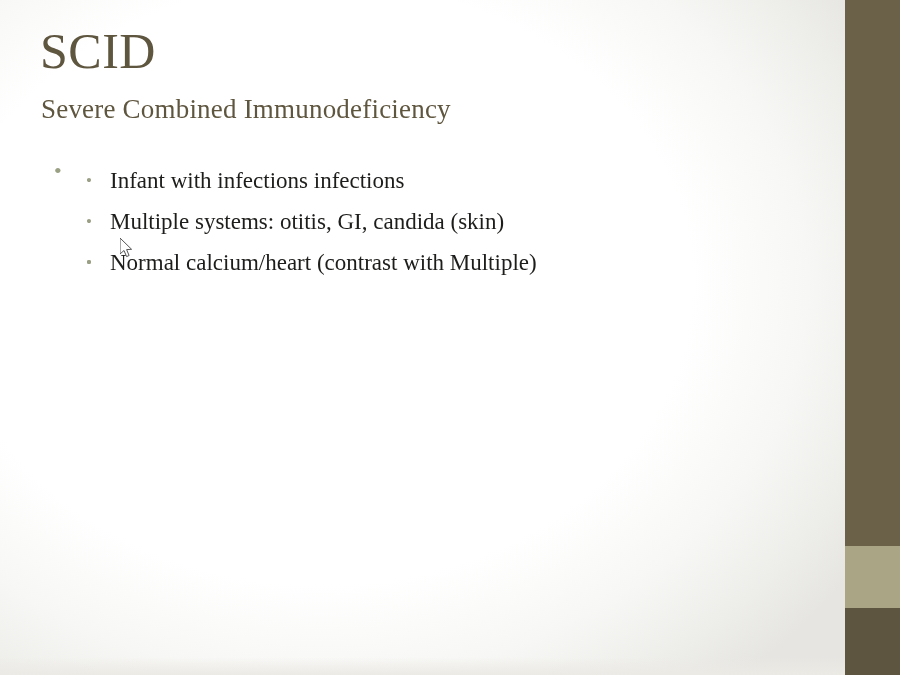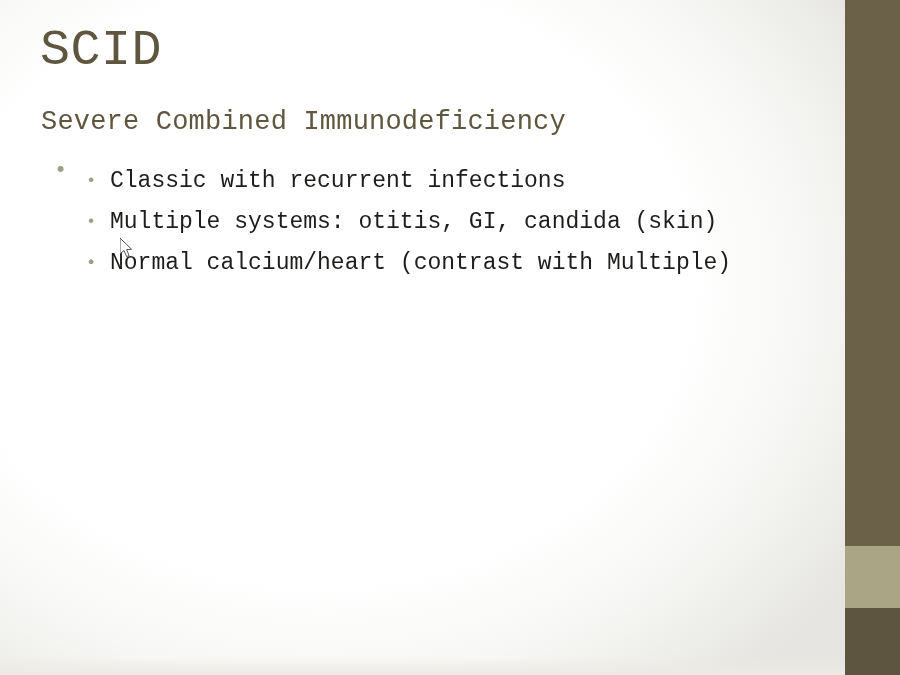--- a/index.html
+++ b/index.html
@@ -6,21 +6,21 @@
     margin: 0;
     padding: 0;
     background: #ffffff;
   }
   #slide {
     position: relative;
     width: 900px;
     height: 675px;
     overflow: hidden;
     background: #ffffff;
-    font-family: Liberation Mono, monospace;
+    font-family: Liberation Serif, serif;
   }
   
   #slide-bg {
     position: absolute;
     left: 0; top: 0;
     width: 845px;
     height: 675px;
     background:
       radial-gradient(ellipse 640px 520px at 38% 42%, #ffffff 0%, #ffffff 58%, #f7f7f5 76%, #ededea 90%, #e6e5e1 100%);
   }
@@ -63,21 +63,20 @@
     color: #5f563f;
     letter-spacing: 0.5px;
   }
   #subtitle {
     position: absolute;
     left: 41px;
     top: 94px;
     font-size: 27px;
     color: #5f563f;
     letter-spacing: 0.2px;
-    margin-top: 13px;
   }
 
   #body-list {
     position: absolute;
     left: 44px;
     top: 155px;
     width: 760px;
   }
   .l1 {
     position: relative;
@@ -147,21 +146,21 @@
   <div id="title">SCID</div>
   <div id="subtitle">Severe Combined Immunodeficiency</div>
 
   <div id="body-list">
     <div class="l1">
       <span class="bullet">•</span>
     </div>
     <div class="sublist">
       <div class="l2">
         <span class="bullet">•</span>
-        <span>Classic with recurrent infections</span>
+        <span>Infant with infections infections</span>
       </div>
       <div class="l2">
         <span class="bullet">•</span>
         <span>Multiple systems: otitis, GI, candida (skin)</span>
       </div>
       <div class="l2">
         <span class="bullet">•</span>
       </div>
       <div class="l2">
         <span class="bullet">•</span>

